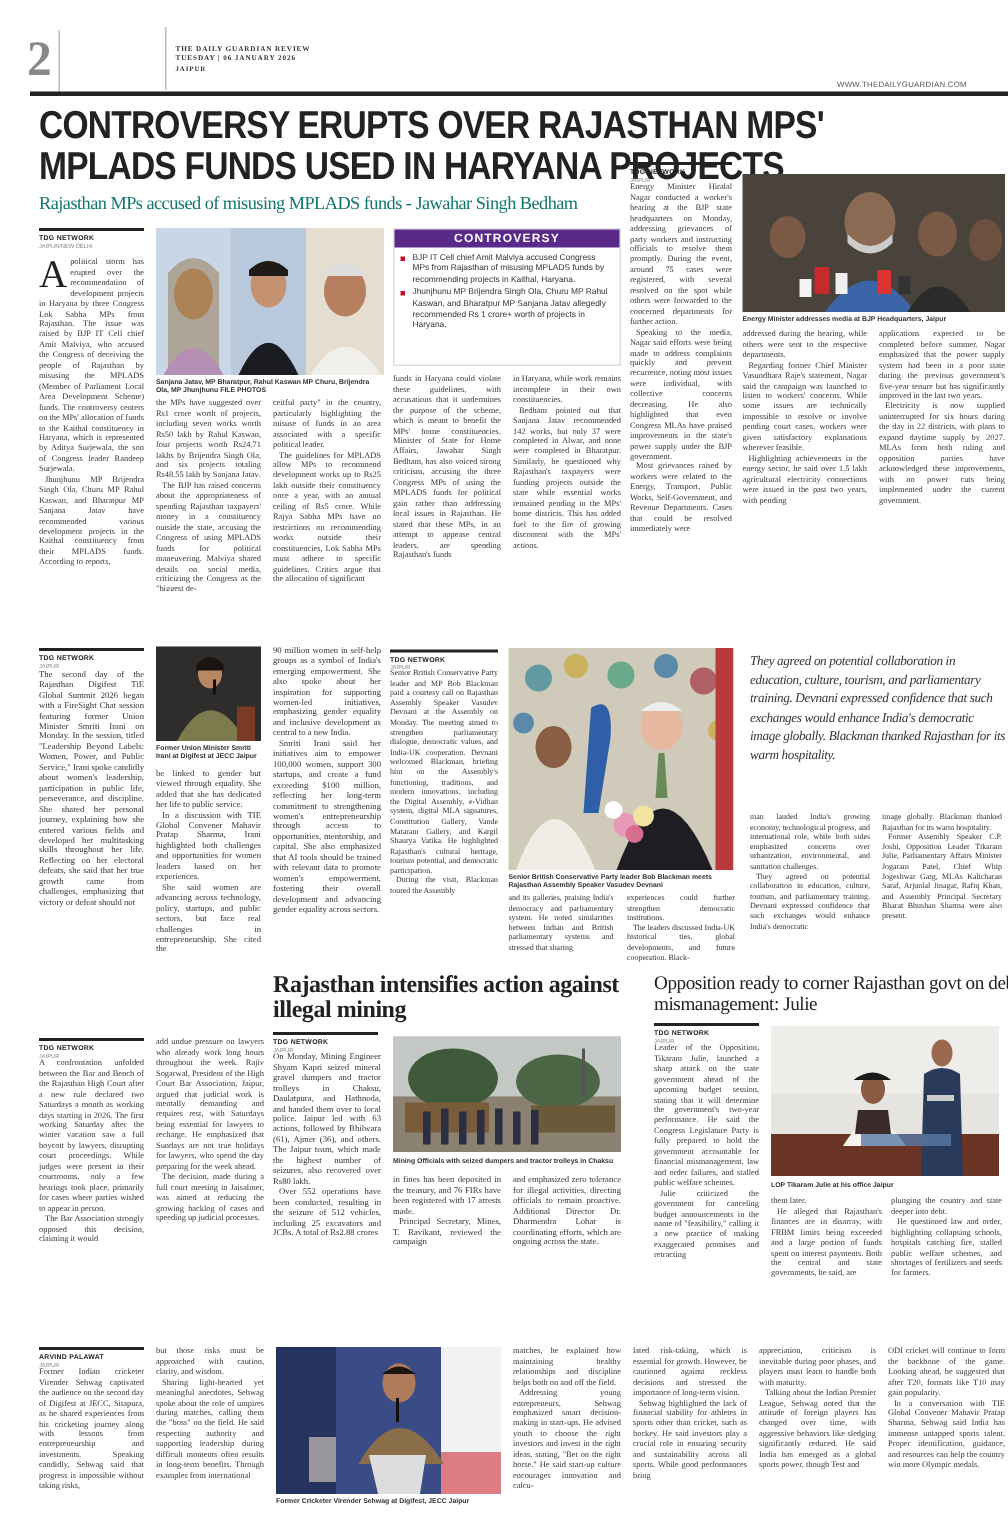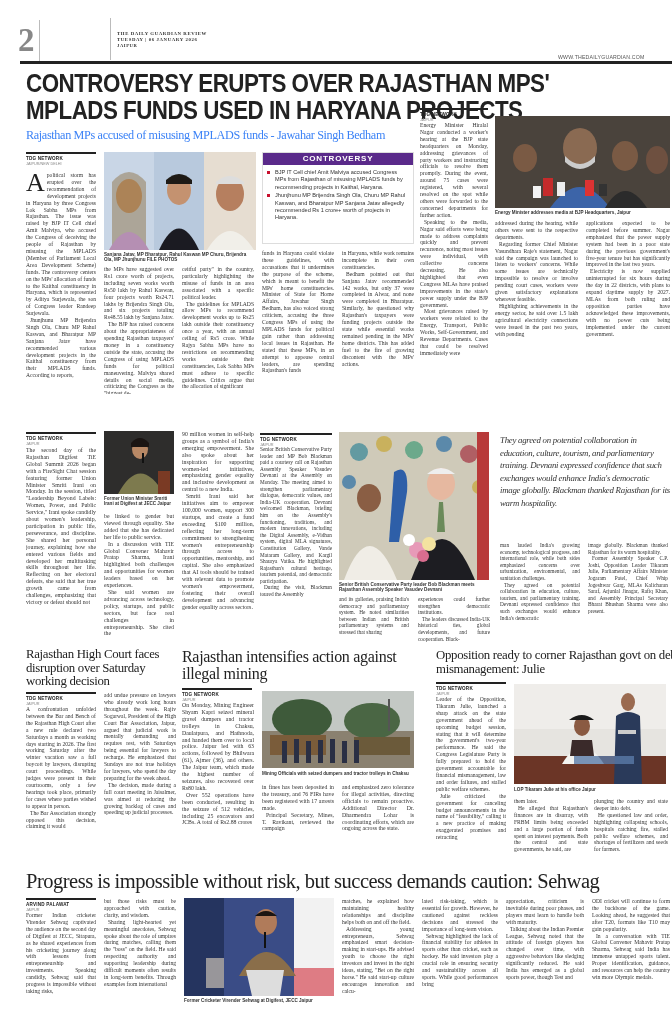--- a/index.html
+++ b/index.html
@@ -30,21 +30,21 @@
   <div class="abs serif" style="left:117px;top:43px;font-size:4.6px;font-weight:bold;letter-spacing:0.6px;color:#333;">JAIPUR</div>
   <div class="abs sans" style="left:558px;top:54px;font-size:5.2px;color:#555;letter-spacing:0.2px;">WWW.THEDAILYGUARDIAN.COM</div>
   <div class="abs rule" style="left:20px;top:61px;width:652px;height:3px;"></div>
 </div>
 
 <div class="abs" style="left:26px;top:70px;width:390px;height:320px;">
   <div class="abs sans" style="left:0;top:0;width:390px;font-size:26px;font-weight:bold;line-height:27px;letter-spacing:-0.6px;color:#222;transform:scaleX(0.86);transform-origin:left top;white-space:nowrap;">
     <div>CONTROVERSY ERUPTS OVER RAJASTHAN MPS'</div>
     <div>MPLADS FUNDS USED IN HARYANA PROJECTS</div>
   </div>
-  <div class="abs h-serif" style="left:0;top:58px;font-size:12.2px;color:#3b82f6;white-space:nowrap;letter-spacing:-0.35px;">Rajasthan MPs accused of misusing MPLADS funds - Jawahar Singh Bedham</div>
+  <div class="abs h-serif" style="left:0;top:58px;font-size:12.2px;color:#0f766e;white-space:nowrap;letter-spacing:-0.35px;">Rajasthan MPs accused of misusing MPLADS funds - Jawahar Singh Bedham</div>
 
   <div class="abs byline" style="left:0;top:82px;width:70px;">
     <div class="net">TDG NETWORK</div>
     <div class="loc">JAIPUR/NEW DELHI</div>
   </div>
 
   <div class="abs body-text" style="left:0;top:102px;width:70px;height:222px;">
     <span class="serif" style="float:left;font-size:26px;line-height:21px;margin-right:2px;color:#222;">A</span>
     <span>political storm has erupted over the recommendation of development projects in Haryana by three Congress Lok Sabha MPs from Rajasthan. The issue was raised by BJP IT Cell chief Amit Malviya, who accused the Congress of deceiving the people of Rajasthan by misusing the MPLADS (Member of Parliament Local Area Development Scheme) funds. The controversy centers on the MPs' allocation of funds to the Kaithal constituency in Haryana, which is represented by Aditya Surjewala, the son of Congress leader Randeep Surjewala.</span>
     <p>Jhunjhunu MP Brijendra Singh Ola, Churu MP Rahul Kaswan, and Bharatpur MP Sanjana Jatav have recommended various development projects in the Kaithal constituency from their MPLADS funds. According to reports,</p>
@@ -216,37 +216,36 @@
     <span>man lauded India's growing economy, technological progress, and international role, while both sides emphasized concerns over urbanization, environmental, and sanitation challenges.</span>
     <p>They agreed on potential collaboration in education, culture, tourism, and parliamentary training. Devnani expressed confidence that such exchanges would enhance India's democratic</p>
   </div>
   <div class="abs body-text" style="left:328px;top:152px;width:80px;height:102px;font-size:5.3px;line-height:6.6px;">
     <span>image globally. Blackman thanked Rajasthan for its warm hospitality.</span>
     <p>Former Assembly Speaker C.P. Joshi, Opposition Leader Tikaram Julie, Parliamentary Affairs Minister Jogaram Patel, Chief Whip Jogeshwar Garg, MLAs Kalicharan Saraf, Arjunlal Jinagar, Rafiq Khan, and Assembly Principal Secretary Bharat Bhushan Sharma were also present.</p>
   </div>
 </div>
 
 <div class="abs" style="left:26px;top:648px;width:148px;height:218px;">
-  <div class="abs h-serif" style="left:0;top:0;width:150px;font-size:12.8px;line-height:13.5px;">Rajasthan High Court faces disruption over Saturday working decision</div>
   <div class="abs byline" style="left:0;top:44px;width:70px;">
     <div class="net">TDG NETWORK</div>
     <div class="loc">JAIPUR</div>
   </div>
   <div class="abs body-text" style="left:0;top:58px;width:70px;height:160px;">
     <span>A confrontation unfolded between the Bar and Bench of the Rajasthan High Court after a new rule declared two Saturdays a month as working days starting in 2026. The first working Saturday after the winter vacation saw a full boycott by lawyers, disrupting court proceedings. While judges were present in their courtrooms, only a few hearings took place, primarily for cases where parties wished to appear in person.</span>
     <p>The Bar Association strongly opposed this decision, claiming it would</p>
   </div>
   <div class="abs body-text" style="left:78px;top:44px;width:72px;height:174px;">
     <span>add undue pressure on lawyers who already work long hours throughout the week. Rajiv Sogarwal, President of the High Court Bar Association, Jaipur, argued that judicial work is mentally demanding and requires rest, with Saturdays being essential for lawyers to recharge. He emphasized that Sundays are not true holidays for lawyers, who spend the day preparing for the week ahead.</span>
     <p>The decision, made during a full court meeting in Jaisalmer, was aimed at reducing the growing backlog of cases and speeding up judicial processes.</p>
   </div>
 </div>
 
 <div class="abs" style="left:182px;top:648px;width:232px;height:218px;">
-  <div class="abs h-serif" style="left:0;top:0;width:232px;font-size:16px;line-height:17px;">Rajasthan intensifies action against illegal mining</div>
+  <div class="abs h-serif" style="left:0;top:0;width:232px;font-size:16px;line-height:17px;font-weight:bold;">Rajasthan intensifies action against illegal mining</div>
   <div class="abs byline" style="left:0;top:40px;width:70px;">
     <div class="net">TDG NETWORK</div>
     <div class="loc">JAIPUR</div>
   </div>
   <div class="abs body-text" style="left:0;top:54px;width:72px;height:164px;font-size:5.8px;">
     <span>On Monday, Mining Engineer Shyam Kapri seized mineral gravel dumpers and tractor trolleys in Chaksu, Daulatpura, and Hathnoda, and handed them over to local police. Jaipur led with 63 actions, followed by Bhilwara (61), Ajmer (36), and others. The Jaipur team, which made the highest number of seizures, also recovered over Rs80 lakh.</span>
     <p>Over 552 operations have been conducted, resulting in the seizure of 512 vehicles, including 25 excavators and JCBs. A total of Rs2.88 crores</p>
   </div>
   <div class="abs photo" style="left:80px;top:43px;width:152px;height:77px;background:#a7b2aa;">
     <svg width="152" height="77" viewBox="0 0 152 77">
@@ -308,21 +307,20 @@
     <span>them later.</span>
     <p>He alleged that Rajasthan's finances are in disarray, with FRBM limits being exceeded and a large portion of funds spent on interest payments. Both the central and state governments, he said, are</p>
   </div>
   <div class="abs body-text" style="left:158px;top:150px;width:74px;height:66px;">
     <span>plunging the country and state deeper into debt.</span>
     <p>He questioned law and order, highlighting collapsing schools, hospitals catching fire, stalled public welfare schemes, and shortages of fertilizers and seeds for farmers.</p>
   </div>
 </div>
 
 <div class="abs" style="left:26px;top:870px;width:644px;height:154px;">
-  <div class="abs h-serif" style="left:0;top:0;width:644px;font-size:20.5px;line-height:22px;white-space:nowrap;letter-spacing:-0.5px;">Progress is impossible without risk, but success demands caution: Sehwag</div>
   <div class="abs byline" style="left:0;top:28px;width:70px;">
     <div class="net">ARVIND PALAWAT</div>
     <div class="loc">JAIPUR</div>
   </div>
   <div class="abs body-text" style="left:0;top:42px;width:70px;height:112px;">
     <span>Former Indian cricketer Virender Sehwag captivated the audience on the second day of Digifest at JECC, Sitapura, as he shared experiences from his cricketing journey along with lessons from entrepreneurship and investments. Speaking candidly, Sehwag said that progress is impossible without taking risks,</span>
   </div>
   <div class="abs body-text" style="left:78px;top:28px;width:72px;height:126px;">
     <span>but those risks must be approached with caution, clarity, and wisdom.</span>
     <p>Sharing light-hearted yet meaningful anecdotes, Sehwag spoke about the role of umpires during matches, calling them the "boss" on the field. He said respecting authority and supporting leadership during difficult moments often results in long-term benefits. Through examples from international</p>

